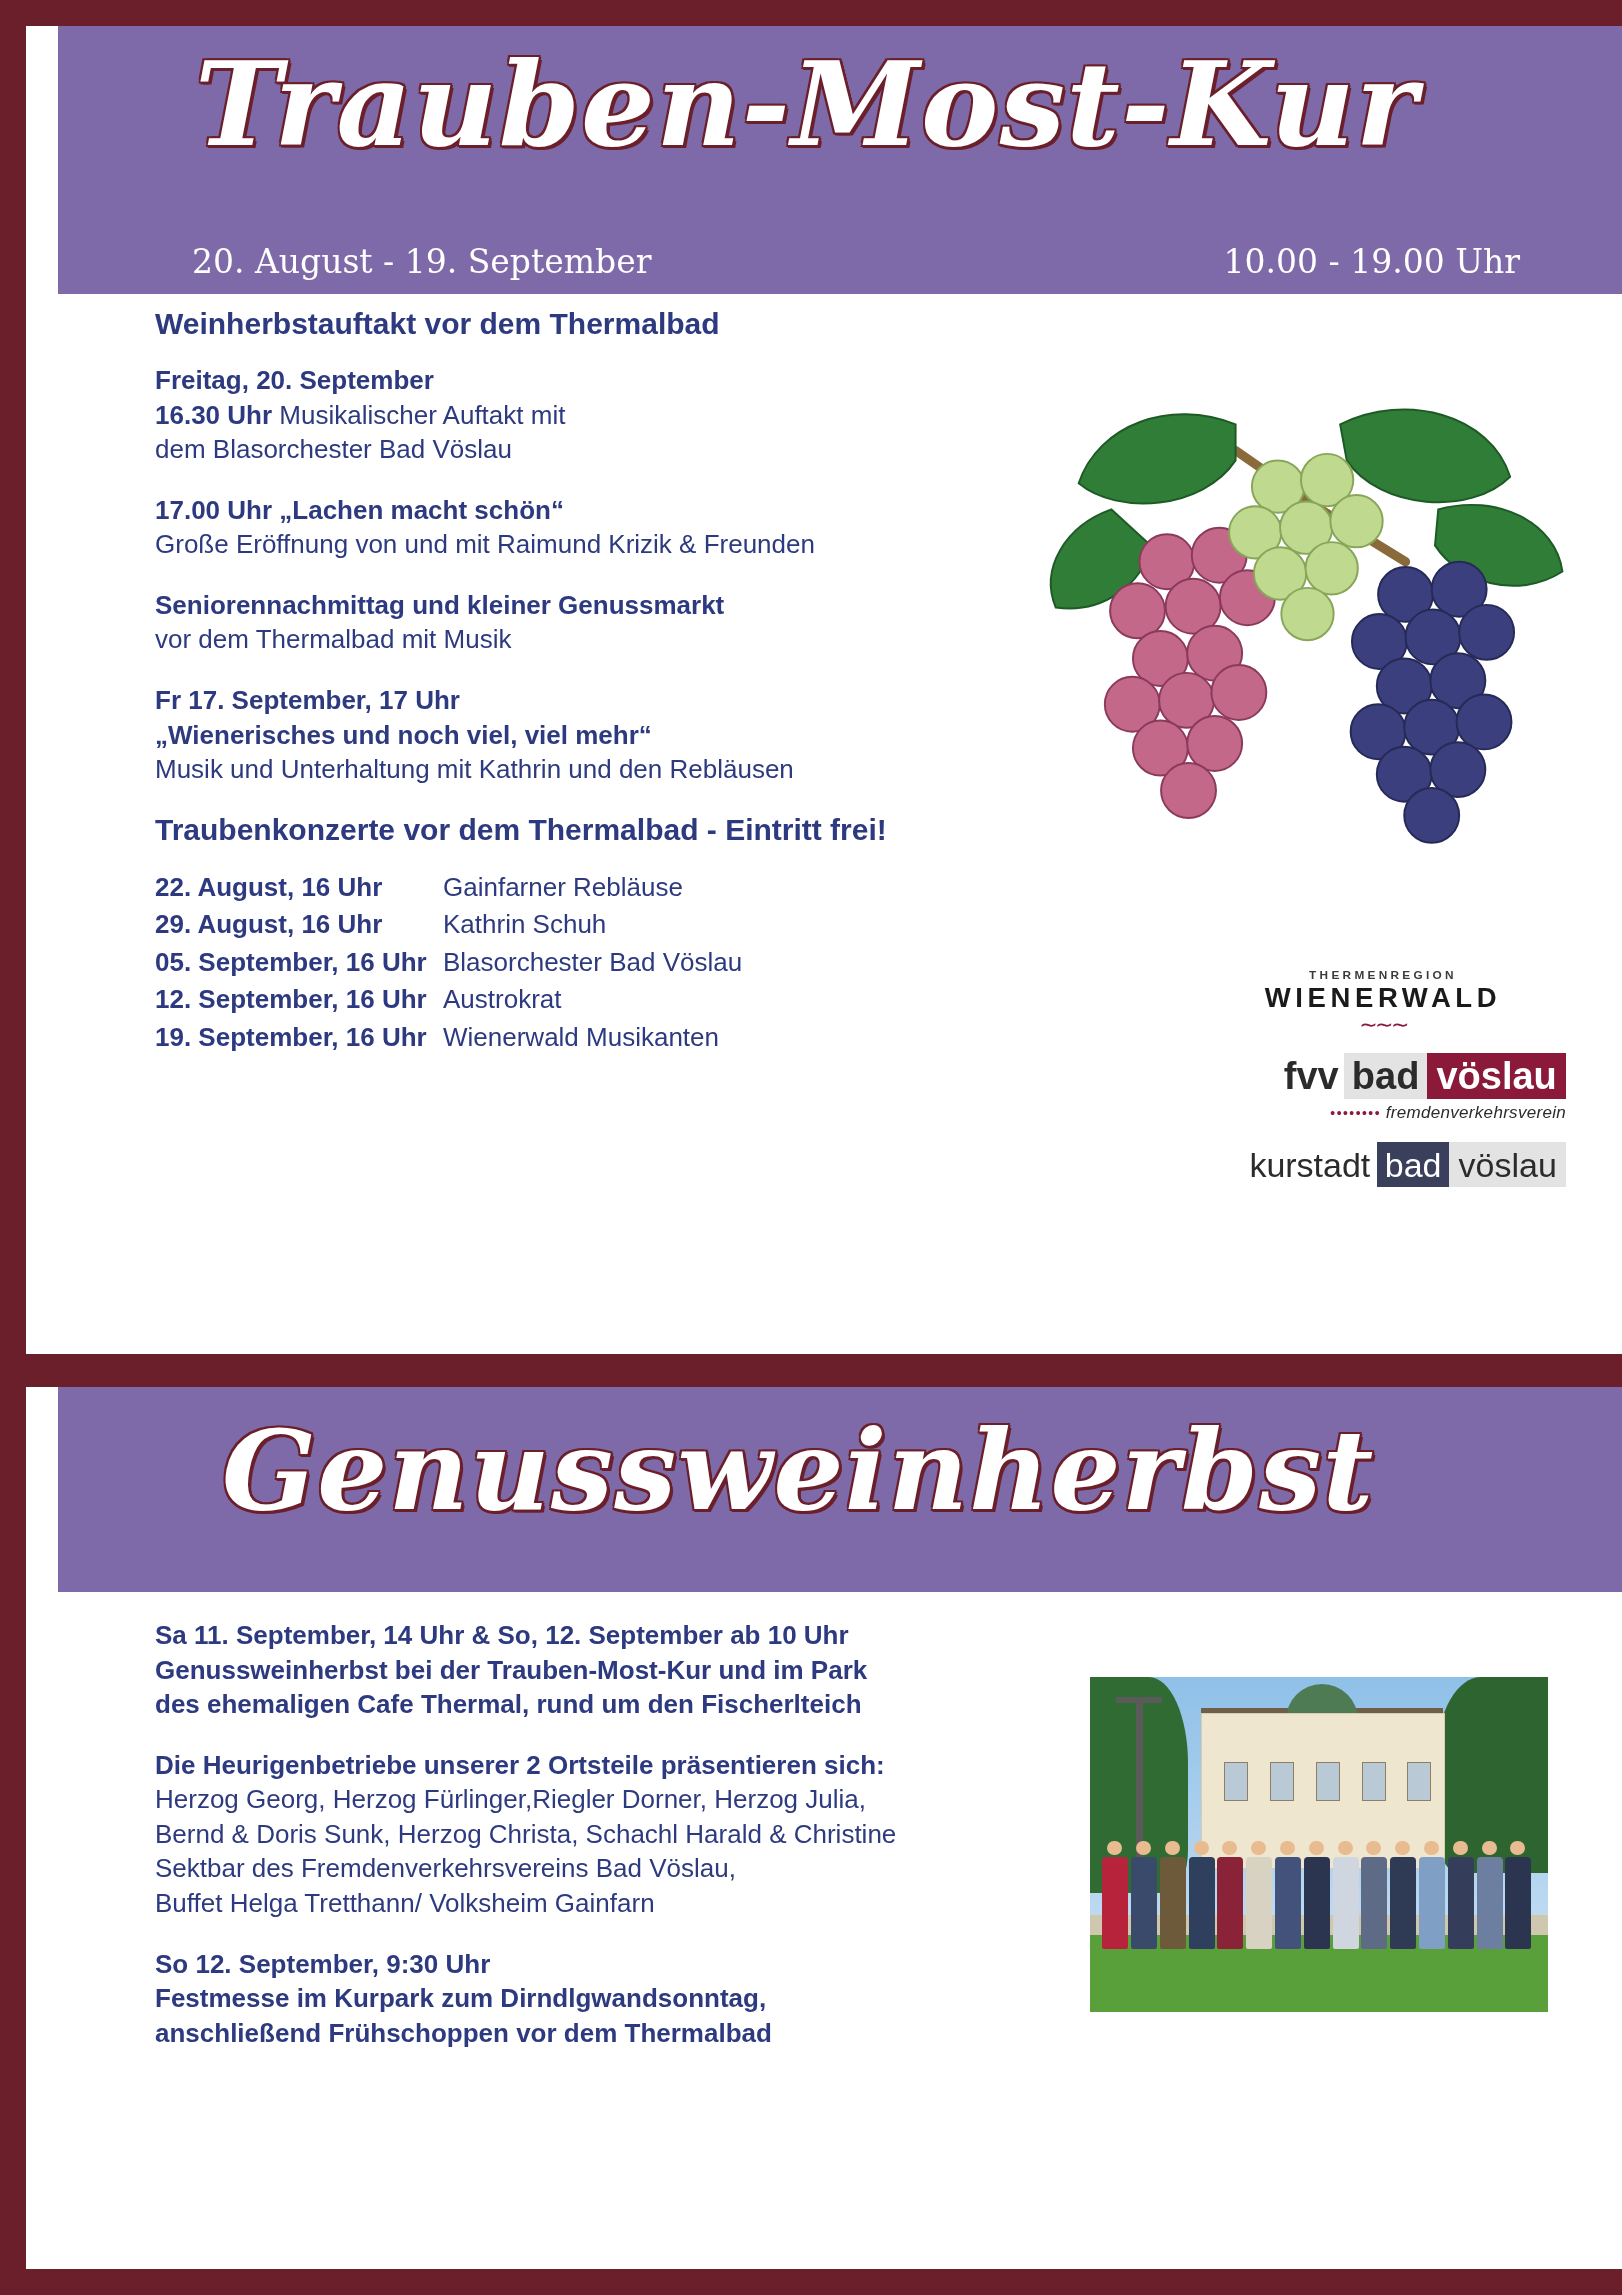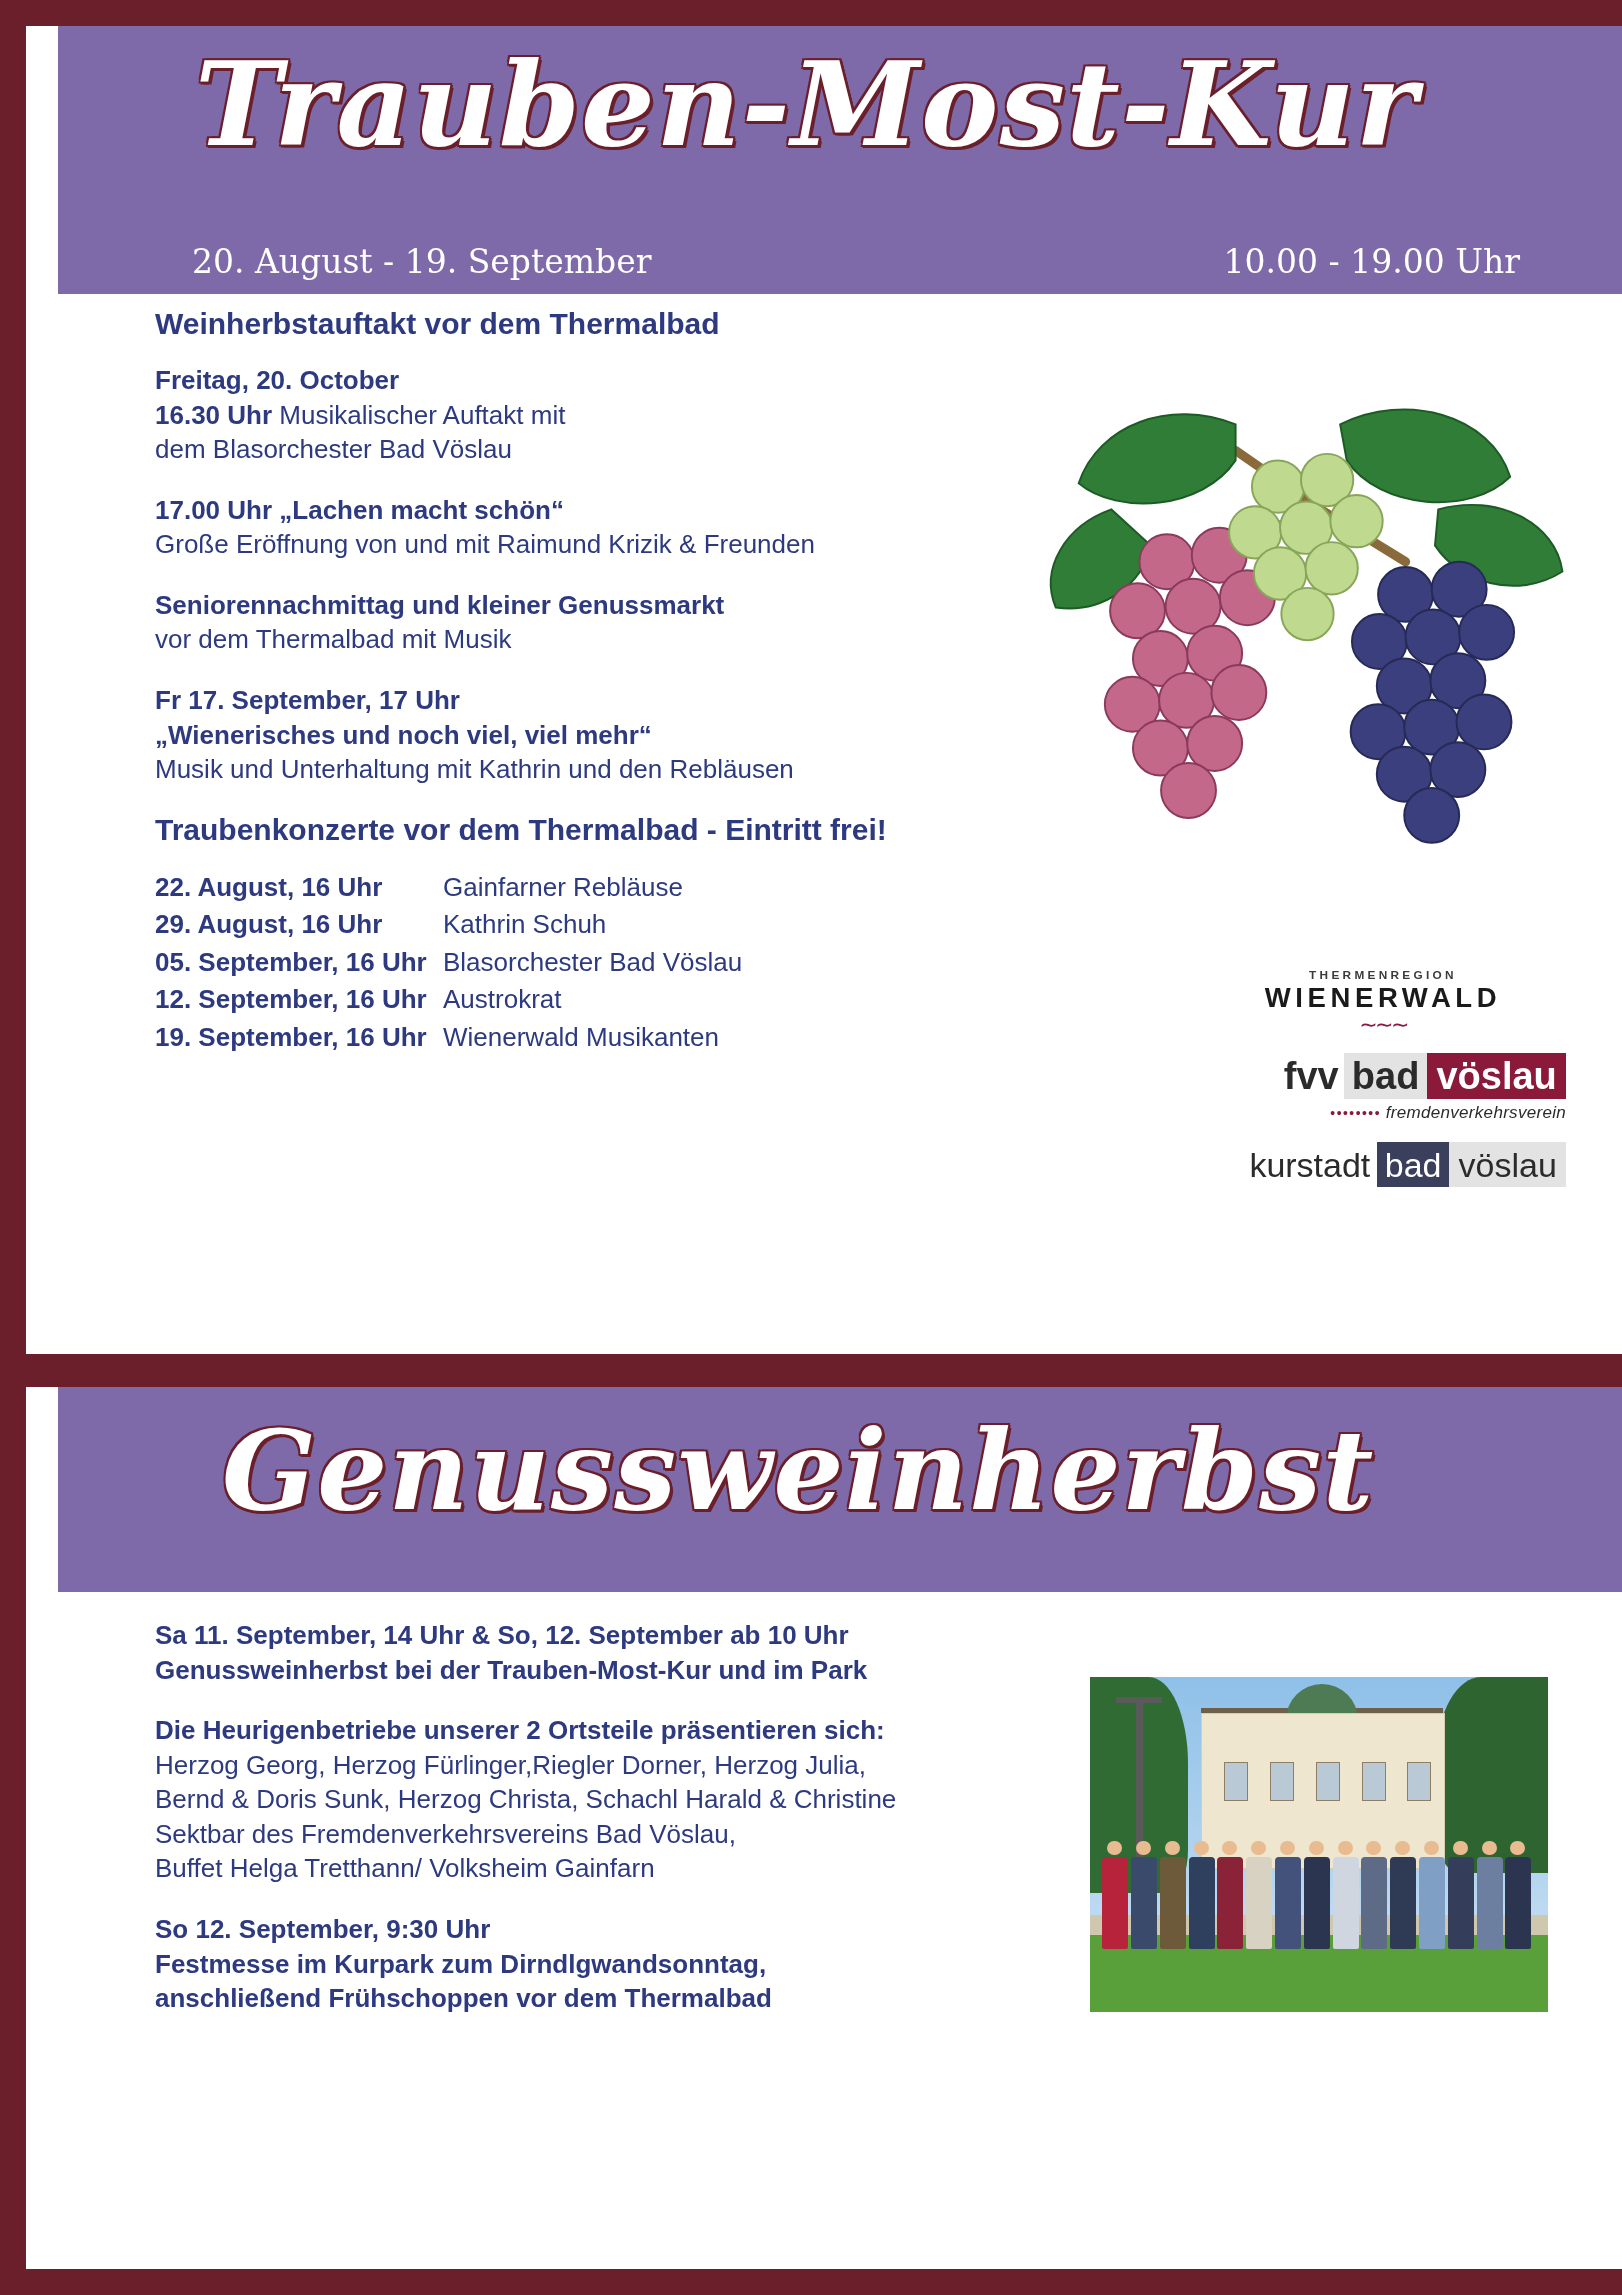--- a/index.html
+++ b/index.html
@@ -299,21 +299,21 @@
       <div class="banner-sub" id="hours-one" data-bind="poster_one.hours">10.00 - 19.00 Uhr</div>
     </div>
 
     <div class="content">
 
       <div class="col-left">
 
         <h2 class="section-head" data-bind="poster_one.section_one_head">Weinherbstauftakt vor dem Thermalbad</h2>
 
         <div class="block">
-          <span class="line b" data-bind="poster_one.blocks.0.l1_bold">Freitag, 20. October</span>
+          <span class="line b" data-bind="poster_one.blocks.0.l1_bold">Freitag, 20. September</span>
           <span class="line">
             <span class="b" data-bind="poster_one.blocks.0.l2_bold">16.30 Uhr</span><span class="n" data-bind="poster_one.blocks.0.l2_rest"> Musikalischer Auftakt mit</span>
           </span>
           <span class="line n" data-bind="poster_one.blocks.0.l3">dem Blasorchester Bad Vöslau</span>
         </div>
 
         <div class="block">
           <span class="line b" data-bind="poster_one.blocks.1.l1_bold">17.00 Uhr „Lachen macht schön“</span>
           <span class="line n" data-bind="poster_one.blocks.1.l2">Große Eröffnung von und mit Raimund Krizik &amp; Freunden</span>
         </div>
@@ -451,20 +451,21 @@
       <div class="banner-sub" id="dates-two" data-bind="poster_two.dates">11. &amp; 12. September</div>
     </div>
 
     <div class="content2">
 
       <div class="col2-left">
 
         <div class="block">
           <span class="line b" data-bind="poster_two.intro_l1">Sa  11. September, 14 Uhr &amp; So, 12. September ab 10 Uhr</span>
           <span class="line b" data-bind="poster_two.intro_l2">Genussweinherbst bei der Trauben-Most-Kur und im Park</span>
+          <span class="line b" data-bind="poster_two.intro_l3">des ehemaligen Cafe Thermal, rund um den Fischerlteich</span>
         </div>
 
         <div class="block">
           <span class="line b" data-bind="poster_two.heurigen_head">Die Heurigenbetriebe unserer 2 Ortsteile präsentieren sich:</span>
           <span class="line n" data-bind="poster_two.heurigen_lines.0">Herzog Georg, Herzog Fürlinger,Riegler Dorner, Herzog Julia,</span>
           <span class="line n" data-bind="poster_two.heurigen_lines.1">Bernd &amp; Doris Sunk, Herzog Christa, Schachl Harald &amp; Christine</span>
           <span class="line n" data-bind="poster_two.heurigen_lines.2">Sektbar des Fremdenverkehrsvereins Bad Vöslau,</span>
           <span class="line n" data-bind="poster_two.heurigen_lines.3">Buffet Helga Tretthann/ Volksheim Gainfarn</span>
         </div>
 

